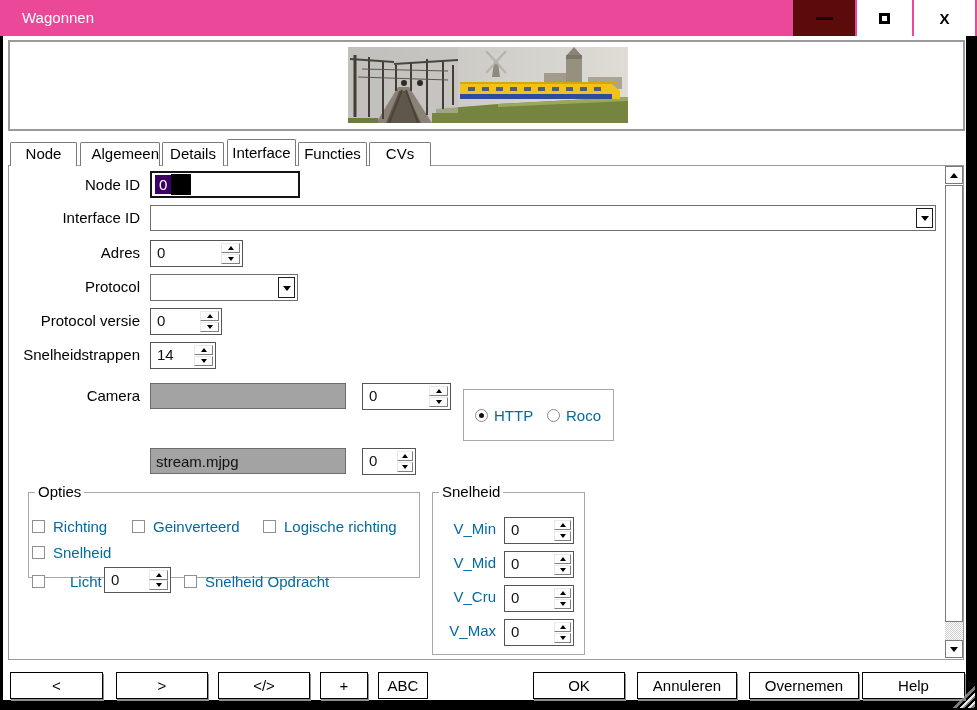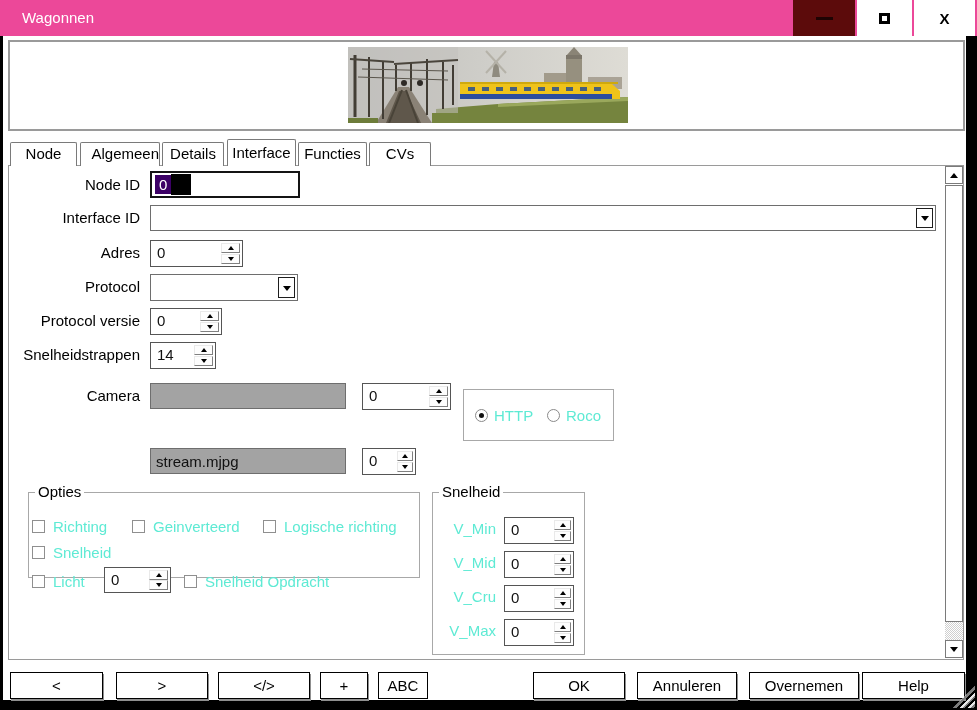--- a/index.html
+++ b/index.html
@@ -61,21 +61,21 @@
   .sbtns { position:absolute; right:2px; top:2px; bottom:2px; width:19px; display:flex; flex-direction:column; justify-content:space-between; }
   .sb-spin { height:10px; background:#fdfdfd; border:1px solid #808080; border-top-color:#e9e9e9; border-left-color:#e9e9e9;
              display:flex; align-items:center; justify-content:center; }
   .sb-spin.up::after { content:""; width:0; height:0; border:3px solid transparent; border-bottom:4px solid #000; margin-top:-3px; }
   .sb-spin.dn::after { content:""; width:0; height:0; border:3px solid transparent; border-top:4px solid #000; margin-bottom:-3px; }
 
   .grp { position:absolute; border:1px solid #a8a8a8; background:#fff; z-index:2; }
   .leg { position:absolute; top:-10px; left:6px; background:#fff; padding:0 3px; font-size:15px; color:#000; white-space:nowrap; }
 
   .cb { position:absolute; width:13px; height:13px; border:1px solid #8f8f8f; background:#fff; z-index:3; }
-  .cblbl { position:absolute; font-size:15px; color:#5eead4; white-space:nowrap; z-index:3; }
+  .cblbl { position:absolute; font-size:15px; color:#0369a1; white-space:nowrap; z-index:3; }
   .rad { position:absolute; width:13px; height:13px; border:1px solid #8a8a8a; border-radius:50%; background:#fff; z-index:3; }
   .rad.sel::after { content:""; position:absolute; left:3px; top:3px; width:5px; height:5px; border-radius:50%; background:#111; }
 
   .fbtn { position:absolute; top:672px; height:27px; background:#fff; border:1px solid #000;
           box-shadow:1px 2px 0 #8f8f8f; font-size:15px; color:#000; display:flex; align-items:center; justify-content:center; z-index:2; }
 
   .grip { position:absolute; left:953px; top:686px; width:22px; height:22px; z-index:6;
           background: repeating-linear-gradient(135deg, transparent 0 2px, #e6e6e6 2px 4px, #7d7d7d 4px 6px);
           clip-path: polygon(100% 0, 100% 100%, 0 100%); }
 </style>
@@ -266,21 +266,21 @@
   </div>
   <div class="cb" style="left:32px;top:520px;"></div>
   <div class="cblbl" style="left:53px;top:518px;">Richting</div>
   <div class="cb" style="left:132px;top:520px;"></div>
   <div class="cblbl" style="left:153px;top:518px;">Geinverteerd</div>
   <div class="cb" style="left:263px;top:520px;"></div>
   <div class="cblbl" style="left:284px;top:518px;">Logische richting</div>
   <div class="cb" style="left:32px;top:546px;"></div>
   <div class="cblbl" style="left:53px;top:544px;">Snelheid</div>
   <div class="cb" style="left:32px;top:575px;"></div>
-  <div class="cblbl" style="left:53px;top:573px;">Licht</div>
+  <div class="cblbl" style="left:70px;top:573px;">Licht</div>
   <div class="spinner" style="left:104px;top:567px;width:67px;height:26px;">
     <span class="sval">0</span>
     <span class="sbtns">
         <span class="sb-spin up"></span>
         <span class="sb-spin dn"></span>
       </span>
   </div>
   <div class="cb" style="left:184px;top:575px;"></div>
   <div class="cblbl" style="left:205px;top:573px;">Snelheid Opdracht</div>
 

